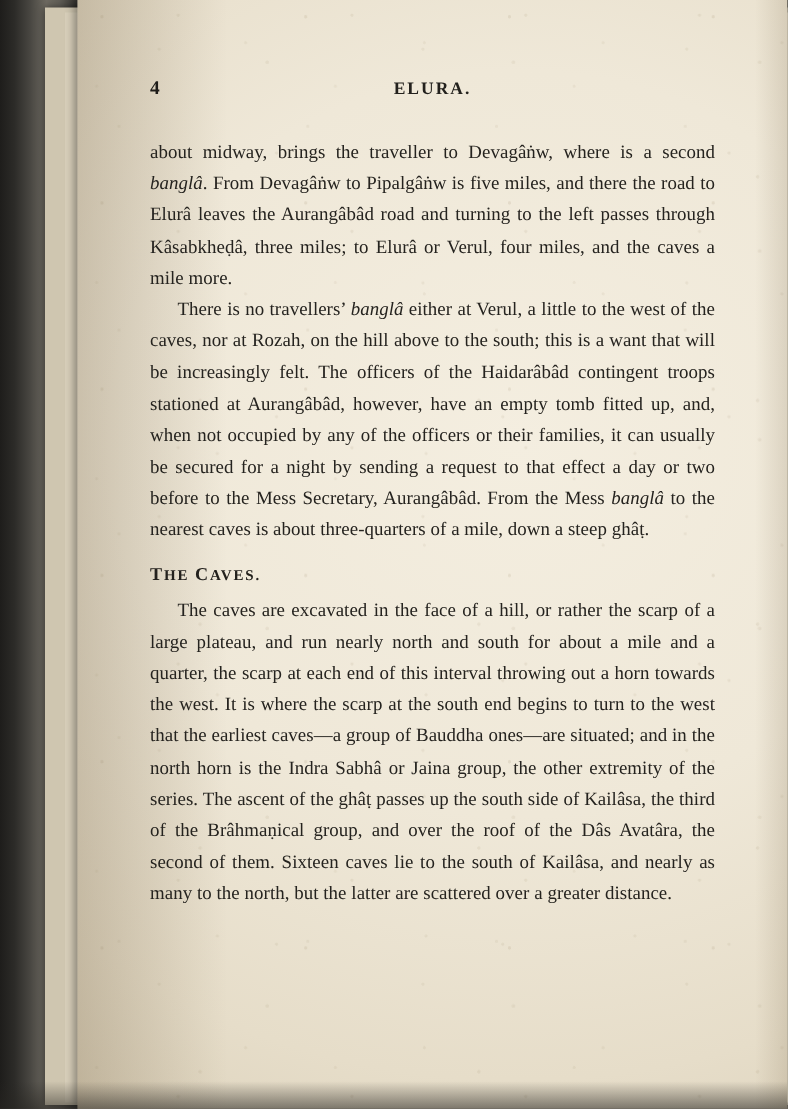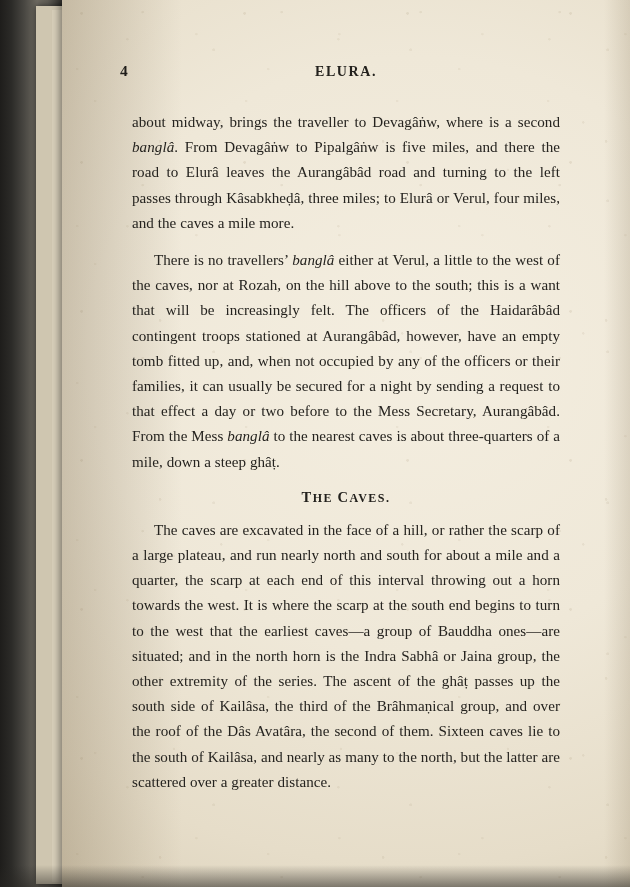--- a/index.html
+++ b/index.html
@@ -124,36 +124,35 @@
     position: absolute;
     left: 0; right: 0; top: 2px;
     text-align: center;
     font-size: 14px;
     font-weight: 700;
     letter-spacing: 1.6px;
     color: #23211d;
   }
 
   p.body {
-    margin: 12px;
+    margin: 0;
     font-size: 15.1px;
     line-height: 25.2px;
     text-align: justify;
     text-justify: inter-word;
     color: #25231f;
     letter-spacing: .05px;
   }
   p.body.indent { text-indent: 22px; }
   p.body + p.body { margin-top: 0; }
 
   i.term { font-style: italic; }
 
   .section-head {
     margin: 14px 0 8px 0;
-    text-align: center;
     font-size: 12px;
     font-weight: 700;
     letter-spacing: 1.5px;
     color: #23211d;
   }
   .section-head .cap { font-size: 14.5px; }
 
   
   .text-col { text-rendering: optimizeLegibility; }
 </style>

